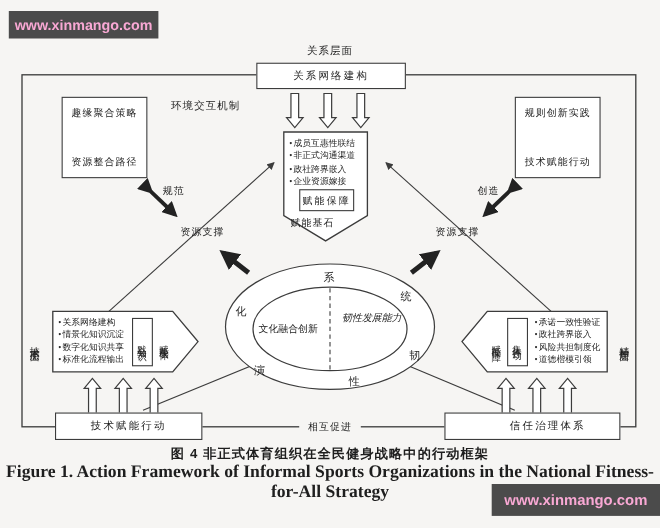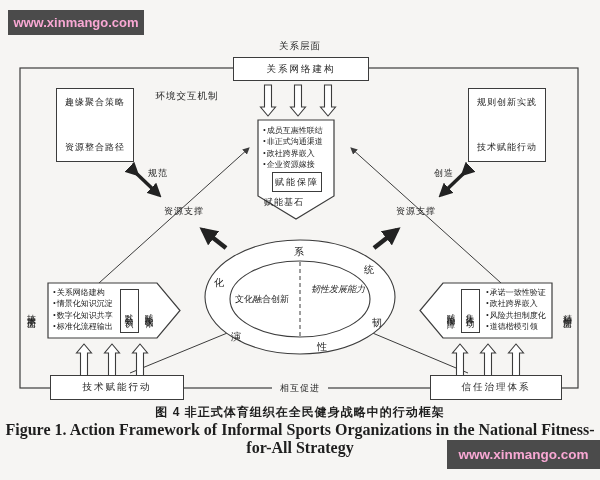--- a/index.html
+++ b/index.html
@@ -146,19 +146,19 @@
   <div class="abs vbox vtext" style="left:461px;top:289px;width:19px;height:44px;">集体行动</div>
   <div class="abs" style="left:486px;top:287px;width:64px;">
     <span class="blt">承诺一致性验证</span>
     <span class="blt">政社跨界嵌入</span>
     <span class="blt">风险共担制度化</span>
     <span class="blt">道德楷模引领</span>
   </div>
   <div class="abs vtext" style="left:560px;top:283px;height:56px;width:14px;font-size:9px;">精神层面</div>
 
   <div class="abs box" style="left:50px;top:375px;width:132px;height:23px;">技术赋能行动</div>
-  <div class="abs box" style="left:430px;top:375px;width:130px;height:23px;">信任治理体系</div>
+  <div class="abs box" style="left:404px;top:375px;width:130px;height:23px;padding-left:28px;">信任治理体系</div>
   <div class="abs small ctr" style="left:272px;top:382px;width:56px;background:#f6f5f3;">相互促进</div>
 
   <div class="abs cap-zh ctr" style="left:0px;top:404px;width:600px;">图 4  非正式体育组织在全民健身战略中的行动框架</div>
   <div class="abs cap-en ctr" style="left:0px;top:421px;width:600px;">Figure 1.  Action Framework of Informal Sports Organizations in the National Fitness-for-All Strategy</div>
 
 </div>
 
 </body></html>

